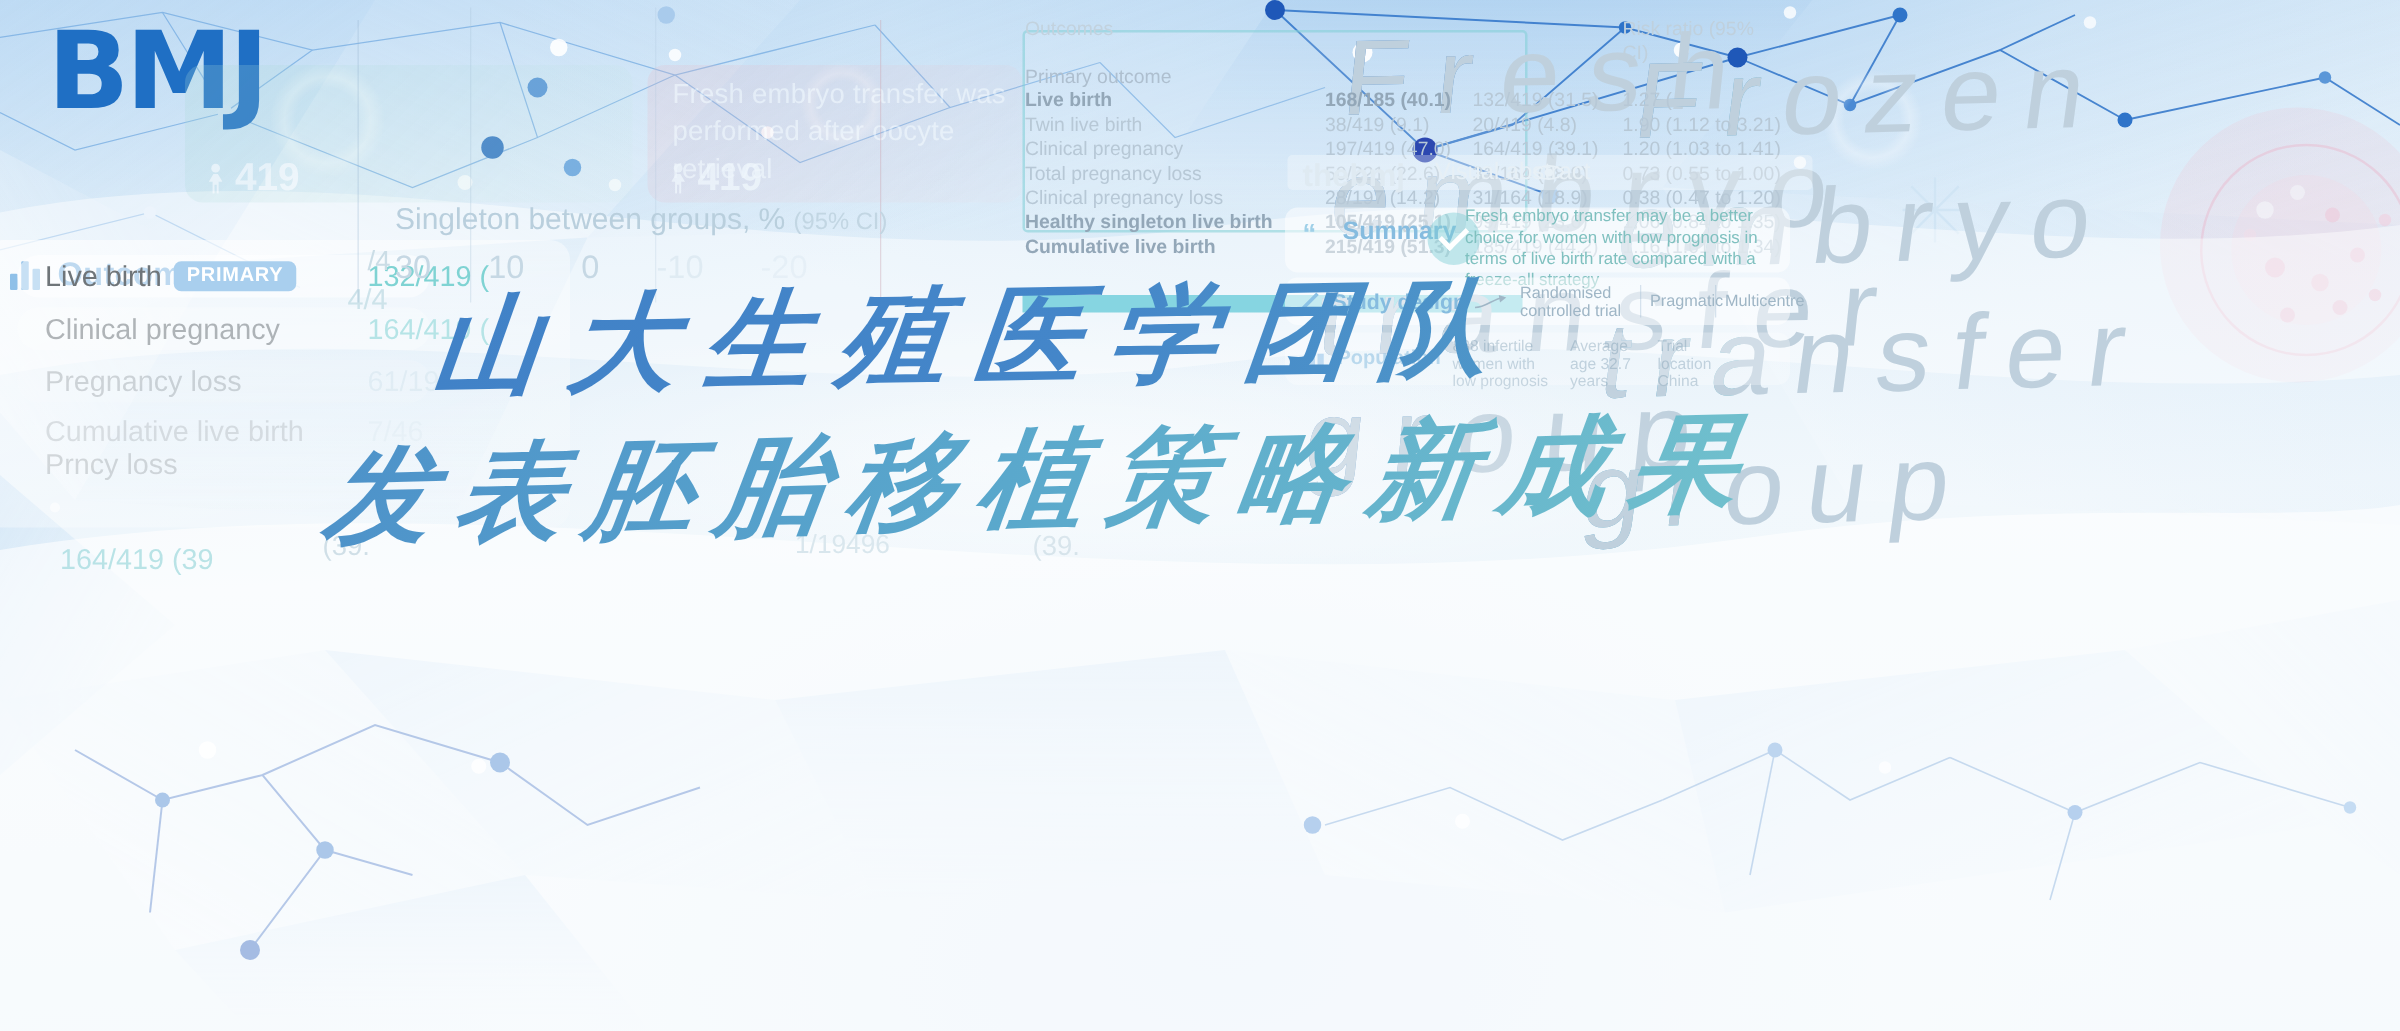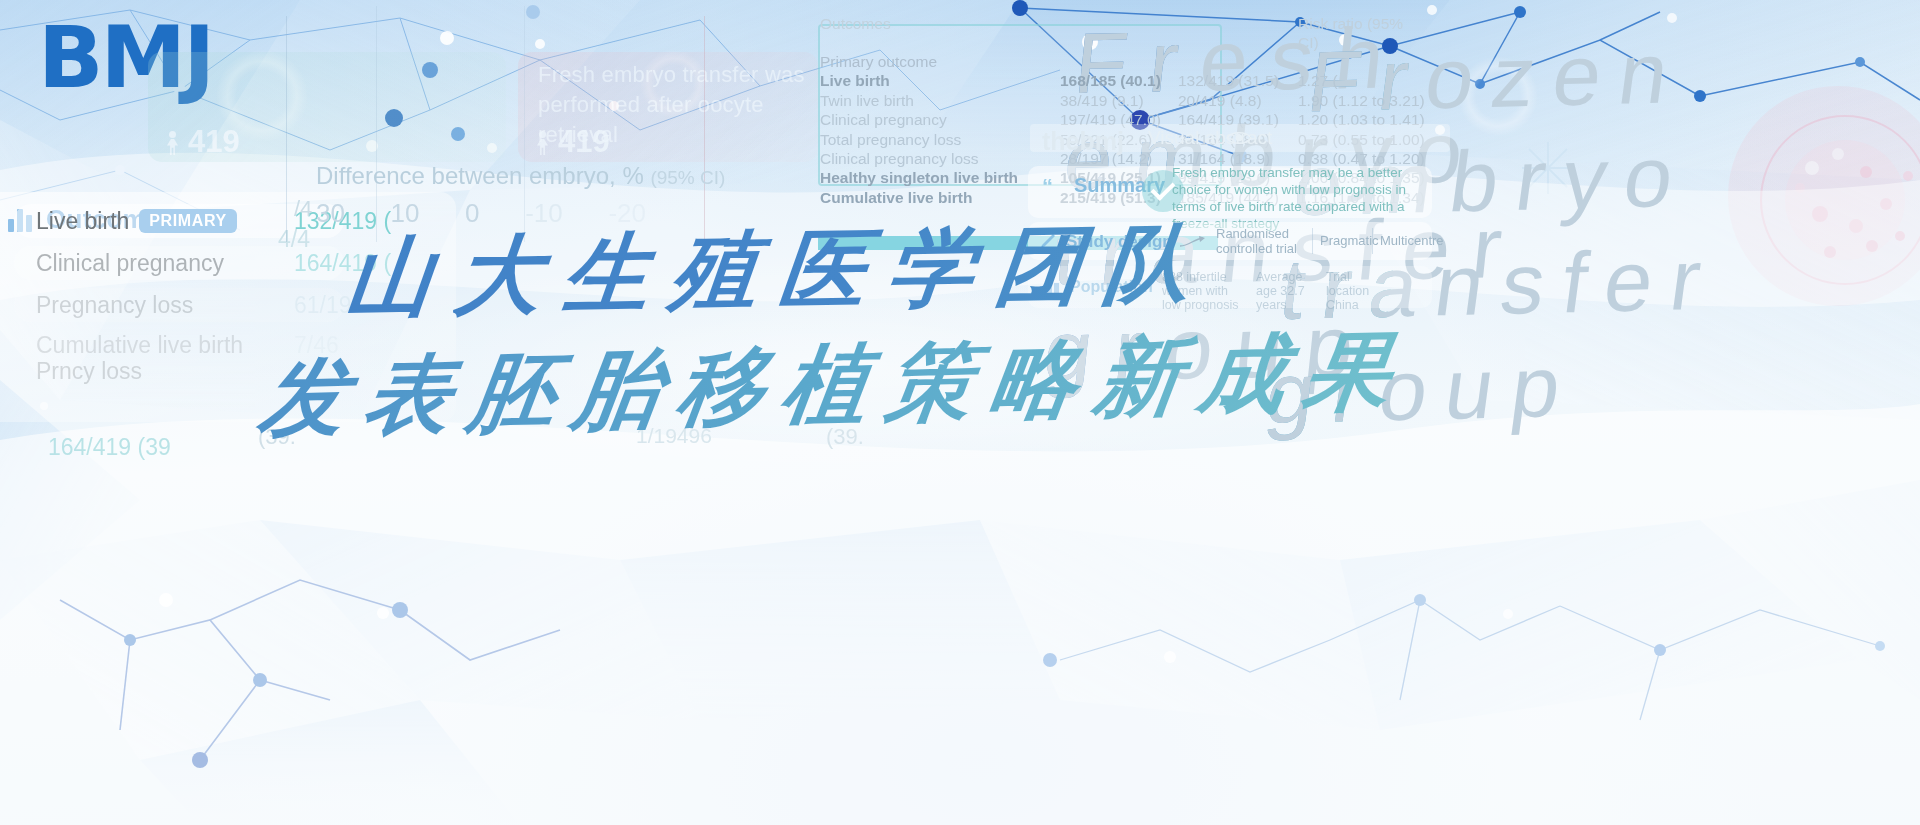--- a/index.html
+++ b/index.html
@@ -351,21 +351,21 @@
   <div class="ghost-num" style="left:294px;top:196px;font-size:22px;color:#cbdde6;">/4</div>
   <div class="ghost-num" style="left:278px;top:226px;font-size:23px;color:#cde3ea;">4/4</div>
   <div class="ghost-num" style="left:636px;top:424px;font-size:21px;color:#d2e2ea;">1/19496</div>
 
   <div class="layer fp">
     <div class="fp-axis"></div>
     <div class="fp-axis2"></div>
     <div class="fp-axis3"></div>
     <div class="fp-axis4"></div>
     <div class="fp-title">
-      <span>Difference between embryo, %</span> <em>(95% CI)</em>
+      <span>Singleton between groups, %</span> <em>(95% CI)</em>
     </div>
     <div class="fp-ticks">
       <span>30</span>
       <span>10</span>
       <span>0</span>
       <span style="opacity:.35;">-10</span>
       <span style="opacity:.2;">-20</span>
     </div>
   </div>
 

